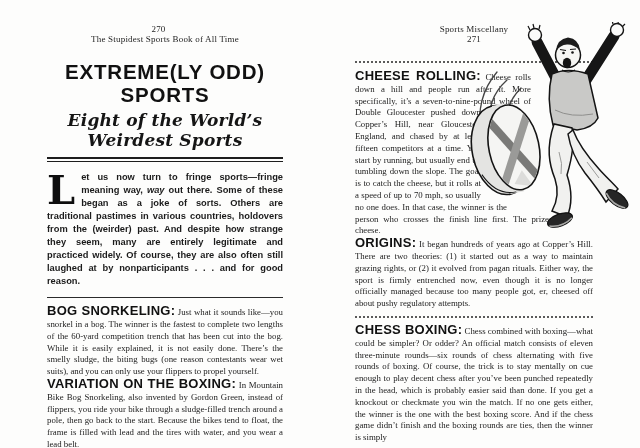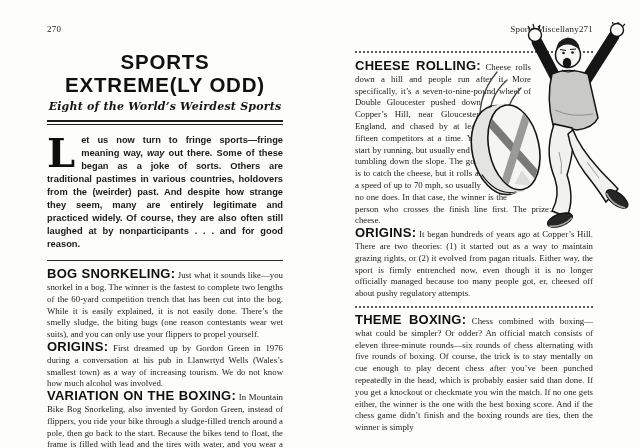--- a/index.html
+++ b/index.html
@@ -1,33 +1,33 @@
 <!DOCTYPE html>
 <html><head>
 <meta charset="utf-8">
 <style>
   html,body{margin:0;padding:0;}
   body{width:640px;height:448px;background:#f4f4f2;font-family:"Liberation Serif",serif;}
   .spread{position:relative;width:640px;height:448px;background:#fdfdfc;overflow:hidden;color:#1e1e1e;}
 
   
-  .running-head{display:flex;align-items:center;font-size:9px;letter-spacing:.2px;color:#242424;}
+  .running-head{display:flex;align-items:center;font-size:9px;letter-spacing:.2px;color:#242424;flex-direction:column;}
   .running-head .pn{font-weight:400;}
   .running-head.left .pn{margin-right:13px;}
   .running-head.right{justify-content:flex-end;}
   .running-head.right .pn{}
 
   .page-left{position:absolute;left:47px;top:24px;width:236px;}
   .page-right{position:absolute;left:355px;top:24px;width:238px;}
 
   
   .chapter-title{margin-top:16px;text-align:center;font-family:"Liberation Sans",sans-serif;
     font-weight:800;font-size:20.5px;line-height:23px;letter-spacing:.8px;color:#111;}
   .chapter-sub{margin-top:4px;text-align:center;font-family:"DejaVu Serif",serif;
-    font-style:italic;font-weight:700;font-size:11px;color:#151515;letter-spacing:.2px;}
+    font-style:italic;font-weight:700;font-size:17px;color:#151515;letter-spacing:.2px;}
   .double-rule{margin-top:7px;height:2px;border-top:2.5px solid #1d1d1d;border-bottom:1px solid #1d1d1d;}
   .thin-rule{margin-top:7px;border-top:1.2px solid #2b2b2b;}
 
   .intro{margin-top:9px;font-family:"Liberation Sans",sans-serif;font-weight:700;
     font-size:9.3px;line-height:13px;text-align:justify;color:#1b1b1b;}
   .dropcap{float:left;font-family:"DejaVu Serif",serif;font-weight:700;font-size:40px;
     line-height:33px;padding:2px 6px 0 0;color:#0e0e0e;}
 
   
   .bodypara{margin:0;font-size:8.8px;line-height:11.8px;text-align:justify;color:#222;}
@@ -46,42 +46,39 @@
   .illus svg{display:block;width:100%;height:100%;}
 </style>
 </head>
 <body>
 
 <div class="spread">
 
   <div class="page-left">
     <div class="running-head left">
       <span class="pn">270</span>
+      <span>The Stupidest Sports Book of All Time</span>
     </div>
 
     <div class="chapter-title">
+      <div>EXTREME(LY ODD)</div>
       <div>SPORTS</div>
-      <div>EXTREME(LY ODD)</div>
     </div>
     <div class="chapter-sub">Eight of the World’s Weirdest Sports</div>
     <div class="double-rule"></div>
 
     <p class="intro">
       <span class="dropcap">L</span><span>et us now turn to fringe sports—fringe meaning way, </span><i>way</i><span> out there. Some of these began as a joke of sorts. Others are traditional pastimes in various countries, holdovers from the (weirder) past. And despite how strange they seem, many are entirely legitimate and practiced widely. Of course, they are also often still laughed at by nonparticipants . . . and for good reason.</span>
     </p>
     <div class="thin-rule"></div>
 
     <div class="sections">
       <p class="bodypara">
         <span class="lead">BOG SNORKELING:</span>
         <span>Just what it sounds like—you snorkel in a bog. The winner is the fastest to complete two lengths of the 60-yard competition trench that has been cut into the bog. While it is easily explained, it is not easily done. There’s the smelly sludge, the biting bugs (one reason contestants wear wet suits), and you can only use your flippers to propel yourself.</span>
-      </p>
-      <p class="bodypara">
-        <span class="lead">ORIGINS:</span>
-        <span>First dreamed up by Gordon Green in 1976 during a conversation at his pub in Llanwrtyd Wells (Wales’s smallest town) as a way of increasing tourism. We do not know how much alcohol was involved.</span>
       </p>
       <p class="bodypara">
         <span class="lead">VARIATION ON THE BOXING:</span>
         <span>In Mountain Bike Bog Snorkeling, also invented by Gordon Green, instead of flippers, you ride your bike through a sludge-filled trench around a pole, then go back to the start. Because the bikes tend to float, the frame is filled with lead and the tires with water, and you wear a lead belt.</span>
       </p>
     </div>
   </div>
 
   <div class="page-right">
     <div class="running-head right">
@@ -99,21 +96,21 @@
         <span class="sp" style="width:26px;height:12px"></span>
         <span class="lead">CHEESE ROLLING:</span>
         <span>Cheese rolls down a hill and people run after it. More specifically, it’s a seven-to-nine-pound wheel of Double Gloucester pushed down Copper’s Hill, near Gloucester, England, and chased by at least fifteen competitors at a time. You start by running, but usually end up tumbling down the slope. The goal is to catch the cheese, but it rolls at a speed of up to 70 mph, so usually no one does. In that case, the winner is the person who crosses the finish line first. The prize: the cheese.</span>
       </p>
       <p class="bodypara">
         <span class="lead">ORIGINS:</span>
         <span>It began hundreds of years ago at Copper’s Hill. There are two theories: (1) it started out as a way to maintain grazing rights, or (2) it evolved from pagan rituals. Either way, the sport is firmly entrenched now, even though it is no longer officially managed because too many people got, er, cheesed off about pushy regulatory attempts.</span>
       </p>
       <div class="dotted-rule dr-mid"></div>
       <p class="bodypara">
-        <span class="lead">THEME BOXING:</span>
+        <span class="lead">CHESS BOXING:</span>
         <span>Chess combined with boxing—what could be simpler? Or odder? An official match consists of eleven three-minute rounds—six rounds of chess alternating with five rounds of boxing. Of course, the trick is to stay mentally on cue enough to play decent chess after you’ve been punched repeatedly in the head, which is probably easier said than done. If you get a knockout or checkmate you win the match. If no one gets either, the winner is the one with the best boxing score. And if the chess game didn’t finish and the boxing rounds are ties, then the winner is simply</span>
       </p>
     </div>
   </div>
 
   <div class="illus">
     <svg viewBox="0 0 173 214" xmlns="http://www.w3.org/2000/svg">
 
       <g stroke="#444" fill="none" stroke-width="1.3" stroke-linecap="round">
         <path d="M40,58 Q18,78 24,106"></path>

